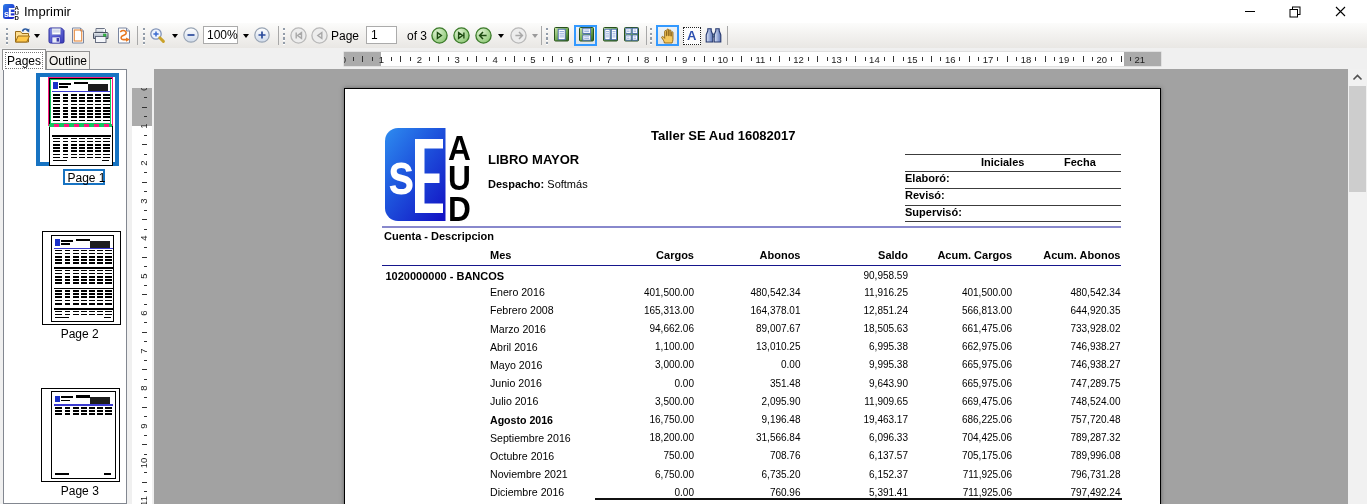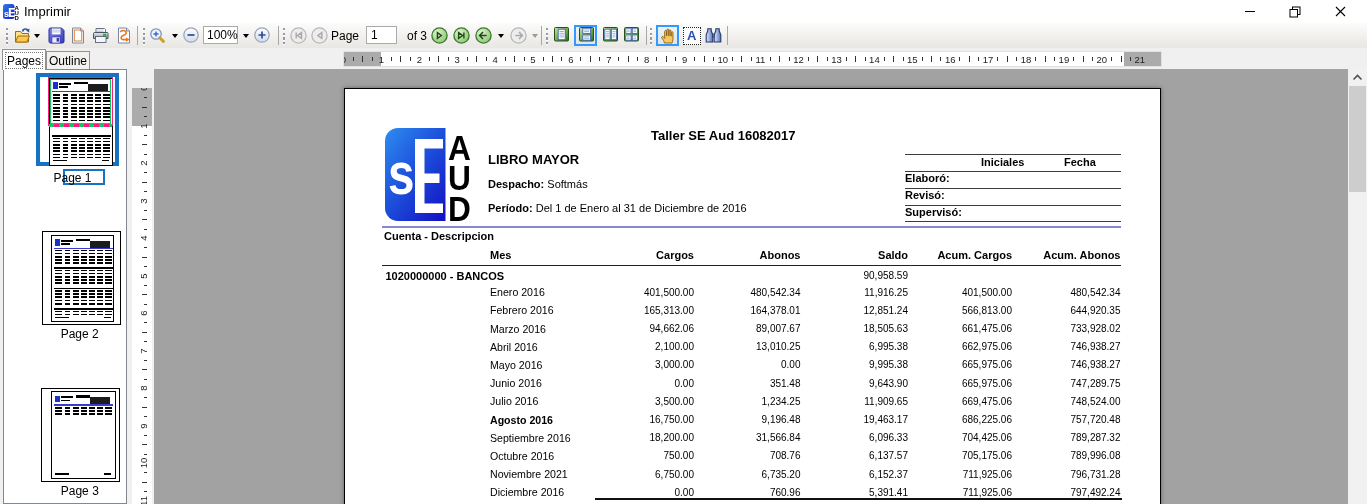--- a/index.html
+++ b/index.html
@@ -500,21 +500,21 @@
       <div class="abs" style="left:74.5px;top:86.7px;width:6px;height:1.8px;background:#000"></div>
       <div class="abs" style="left:82.5px;top:86.7px;width:6px;height:1.8px;background:#000"></div>
       <div class="abs" style="left:90.5px;top:86.7px;width:6px;height:1.8px;background:#000"></div>
       <div class="abs" style="left:98.5px;top:86.7px;width:7px;height:1.8px;background:#000"></div>
       <div class="abs" style="left:48.5px;top:89.5px;width:14px;height:1.8px;background:#000"></div>
       <div class="abs" style="left:97.5px;top:89.5px;width:7px;height:1.8px;background:#000"></div>
 <div class="abs" style="left:44.2px;top:7.3px;width:64.9px;height:48.7px;border:1.7px solid #ff1880"></div>
 <div class="abs" style="left:45.9px;top:9px;width:61.5px;height:45.3px;border:1.4px solid #12c860"></div>
 <div class="abs" style="left:45px;top:54.4px;width:63px;height:2.2px;background:repeating-linear-gradient(90deg,#12c860 0 5px,#ff1880 5px 10px)"></div>
 <div class="abs" style="left:58.8px;top:98.7px;width:42.7px;height:16.6px;border:2.5px solid #1773c2;background:#fff"></div>
-<div class="plabel" style="left:48px;top:100.5px;width:41px">Page 1</div>
+<div class="plabel" style="left:62px;top:100.5px;width:41px">Page 1</div>
 <div class="abs" style="left:38px;top:161px;width:78.5px;height:94px;border:1px solid #000;background:#fff"></div>
 <div class="thumbpage" style="left:47px;top:164.5px;width:63px;height:87px"></div>
 <div class="abs" style="left:51px;top:169.0px;width:5px;height:6.5px;background:#1a30c8"></div>
       <div class="abs" style="left:57px;top:169.5px;width:12px;height:2px;background:#000"></div>
       <div class="abs" style="left:57px;top:173.0px;width:9px;height:1.6px;background:#000"></div>
       <div class="abs" style="left:72px;top:168.5px;width:14px;height:2.2px;background:#000"></div>
       <div class="abs" style="left:86px;top:170.5px;width:20px;height:7px;background:#1c1c1c"></div>
       <div class="abs" style="left:50px;top:177.5px;width:59px;height:1.7px;background:#3a3ad0"></div>
       <div class="abs" style="left:51px;top:179.5px;width:7px;height:1.8px;background:#000"></div>
       <div class="abs" style="left:61px;top:179.5px;width:5px;height:1.8px;background:#000"></div>
@@ -743,21 +743,20 @@
 <rect x="30" y="75.5" width="28" height="9.5" fill="#fff"></rect>
 <g font-family="Liberation Sans" font-weight="bold" font-size="36" fill="#000" transform="translate(63,0) scale(0.88,1)">
 <text x="0" y="31.5">A</text>
           <text x="0" y="62.5">U</text>
           <text x="0" y="93.5">D</text>
         </g>
 </svg>
 <div class="doc" style="left:306.5px;top:39.4px;font-size:13px;font-weight:bold;">Taller SE Aud 16082017</div>
 <div class="doc" style="left:143.5px;top:63.4px;font-size:13px;font-weight:bold;">LIBRO MAYOR</div>
 <div class="doc" style="left:143.5px;top:88.7px;font-size:11px;font-weight:normal;"><b class="h">Despacho:</b> Softmás</div>
-<div class="doc" style="left:143.5px;top:112.7px;font-size:11px;font-weight:normal;"><b class="h">Período:</b> Del 1 de Enero al 31 de Diciembre de 2016</div>
 <div class="hline" style="left:560.0px;top:65.0px;width:216.0px;height:1.4px;background:#3c3c3c"></div>
 <div class="hline" style="left:560.0px;top:82.0px;width:216.0px;height:1.4px;background:#3c3c3c"></div>
 <div class="hline" style="left:560.0px;top:98.5px;width:216.0px;height:1.4px;background:#3c3c3c"></div>
 <div class="hline" style="left:560.0px;top:115.5px;width:216.0px;height:1.4px;background:#3c3c3c"></div>
 <div class="hline" style="left:560.0px;top:132.0px;width:216.0px;height:1.4px;background:#3c3c3c"></div>
 <div class="doc" style="left:636.5px;top:66.7px;font-size:11px;font-weight:bold;">Iniciales</div>
 <div class="doc" style="left:719.5px;top:66.7px;font-size:11px;font-weight:bold;">Fecha</div>
 <div class="doc" style="left:560.5px;top:83.2px;font-size:11px;font-weight:bold;">Elaboró:</div>
 <div class="doc" style="left:560.5px;top:100.2px;font-size:11px;font-weight:bold;">Revisó:</div>
 <div class="doc" style="left:560.5px;top:116.7px;font-size:11px;font-weight:bold;">Supervisó:</div>
@@ -771,53 +770,53 @@
 <div class="doc" style="right:147.5px;top:160.0px;font-size:11px;font-weight:bold;text-align:right">Acum. Cargos</div>
 <div class="doc" style="right:39.0px;top:160.0px;font-size:11px;font-weight:bold;text-align:right">Acum. Abonos</div>
 <div class="doc" style="left:41.0px;top:180.6px;font-size:11px;font-weight:bold;">1020000000 - BANCOS</div>
 <div class="doc" style="right:251.5px;top:181.2px;font-size:10px;font-weight:normal;text-align:right">90,958.59</div>
 <div class="doc" style="left:145.5px;top:197.2px;font-size:10.6px;font-weight:normal;">Enero 2016</div>
 <div class="doc" style="right:465.5px;top:197.6px;font-size:10px;font-weight:normal;text-align:right">401,500.00</div>
 <div class="doc" style="right:359.0px;top:197.6px;font-size:10px;font-weight:normal;text-align:right">480,542.34</div>
 <div class="doc" style="right:251.5px;top:197.6px;font-size:10px;font-weight:normal;text-align:right">11,916.25</div>
 <div class="doc" style="right:147.5px;top:197.6px;font-size:10px;font-weight:normal;text-align:right">401,500.00</div>
 <div class="doc" style="right:39.0px;top:197.6px;font-size:10px;font-weight:normal;text-align:right">480,542.34</div>
-<div class="doc" style="left:145.5px;top:215.4px;font-size:10.6px;font-weight:normal;">Febrero 2016</div>
+<div class="doc" style="left:145.5px;top:215.4px;font-size:10.6px;font-weight:normal;">Febrero 2008</div>
 <div class="doc" style="right:465.5px;top:215.8px;font-size:10px;font-weight:normal;text-align:right">165,313.00</div>
 <div class="doc" style="right:359.0px;top:215.8px;font-size:10px;font-weight:normal;text-align:right">164,378.01</div>
 <div class="doc" style="right:251.5px;top:215.8px;font-size:10px;font-weight:normal;text-align:right">12,851.24</div>
 <div class="doc" style="right:147.5px;top:215.8px;font-size:10px;font-weight:normal;text-align:right">566,813.00</div>
 <div class="doc" style="right:39.0px;top:215.8px;font-size:10px;font-weight:normal;text-align:right">644,920.35</div>
 <div class="doc" style="left:145.5px;top:233.6px;font-size:10.6px;font-weight:normal;">Marzo 2016</div>
 <div class="doc" style="right:465.5px;top:234.0px;font-size:10px;font-weight:normal;text-align:left">94,662.06</div>
 <div class="doc" style="right:359.0px;top:234.0px;font-size:10px;font-weight:normal;text-align:right">89,007.67</div>
 <div class="doc" style="right:251.5px;top:234.0px;font-size:10px;font-weight:normal;text-align:right">18,505.63</div>
 <div class="doc" style="right:147.5px;top:234.0px;font-size:10px;font-weight:normal;text-align:right">661,475.06</div>
 <div class="doc" style="right:39.0px;top:234.0px;font-size:10px;font-weight:normal;text-align:right">733,928.02</div>
 <div class="doc" style="left:145.5px;top:251.8px;font-size:10.6px;font-weight:normal;">Abril 2016</div>
-<div class="doc" style="right:465.5px;top:252.2px;font-size:10px;font-weight:normal;text-align:right">2,100.00</div>
+<div class="doc" style="right:465.5px;top:252.2px;font-size:10px;font-weight:normal;text-align:right">1,100.00</div>
 <div class="doc" style="right:359.0px;top:252.2px;font-size:10px;font-weight:normal;text-align:right">13,010.25</div>
 <div class="doc" style="right:251.5px;top:252.2px;font-size:10px;font-weight:normal;text-align:right">6,995.38</div>
 <div class="doc" style="right:147.5px;top:252.2px;font-size:10px;font-weight:normal;text-align:right">662,975.06</div>
 <div class="doc" style="right:39.0px;top:252.2px;font-size:10px;font-weight:normal;text-align:right">746,938.27</div>
 <div class="doc" style="left:145.5px;top:270.0px;font-size:10.6px;font-weight:normal;">Mayo 2016</div>
 <div class="doc" style="right:465.5px;top:270.4px;font-size:10px;font-weight:normal;text-align:right">3,000.00</div>
 <div class="doc" style="right:359.0px;top:270.4px;font-size:10px;font-weight:normal;text-align:right">0.00</div>
 <div class="doc" style="right:251.5px;top:270.4px;font-size:10px;font-weight:normal;text-align:right">9,995.38</div>
 <div class="doc" style="right:147.5px;top:270.4px;font-size:10px;font-weight:normal;text-align:right">665,975.06</div>
 <div class="doc" style="right:39.0px;top:270.4px;font-size:10px;font-weight:normal;text-align:right">746,938.27</div>
 <div class="doc" style="left:145.5px;top:288.2px;font-size:10.6px;font-weight:normal;">Junio 2016</div>
 <div class="doc" style="right:465.5px;top:288.6px;font-size:10px;font-weight:normal;text-align:right">0.00</div>
 <div class="doc" style="right:359.0px;top:288.6px;font-size:10px;font-weight:normal;text-align:right">351.48</div>
 <div class="doc" style="right:251.5px;top:288.6px;font-size:10px;font-weight:normal;text-align:right">9,643.90</div>
 <div class="doc" style="right:147.5px;top:288.6px;font-size:10px;font-weight:normal;text-align:right">665,975.06</div>
 <div class="doc" style="right:39.0px;top:288.6px;font-size:10px;font-weight:normal;text-align:right">747,289.75</div>
 <div class="doc" style="left:145.5px;top:306.4px;font-size:10.6px;font-weight:normal;">Julio 2016</div>
 <div class="doc" style="right:465.5px;top:306.8px;font-size:10px;font-weight:normal;text-align:right">3,500.00</div>
-<div class="doc" style="right:359.0px;top:306.8px;font-size:10px;font-weight:normal;text-align:right">1,234.25</div>
+<div class="doc" style="right:359.0px;top:306.8px;font-size:10px;font-weight:normal;text-align:right">2,095.90</div>
 <div class="doc" style="right:251.5px;top:306.8px;font-size:10px;font-weight:normal;text-align:right">11,909.65</div>
 <div class="doc" style="right:147.5px;top:306.8px;font-size:10px;font-weight:normal;text-align:right">669,475.06</div>
 <div class="doc" style="right:39.0px;top:306.8px;font-size:10px;font-weight:normal;text-align:right">748,524.00</div>
 <div class="doc" style="left:145.5px;top:324.6px;font-size:10.6px;font-weight:bold;">Agosto 2016</div>
 <div class="doc" style="right:465.5px;top:325.0px;font-size:10px;font-weight:normal;text-align:right">16,750.00</div>
 <div class="doc" style="right:359.0px;top:325.0px;font-size:10px;font-weight:normal;text-align:right">9,196.48</div>
 <div class="doc" style="right:251.5px;top:325.0px;font-size:10px;font-weight:normal;text-align:right">19,463.17</div>
 <div class="doc" style="right:147.5px;top:325.0px;font-size:10px;font-weight:normal;text-align:center">686,225.06</div>
 <div class="doc" style="right:39.0px;top:325.0px;font-size:10px;font-weight:normal;text-align:right">757,720.48</div>
 <div class="doc" style="left:145.5px;top:342.8px;font-size:10.6px;font-weight:normal;">Septiembre 2016</div>

